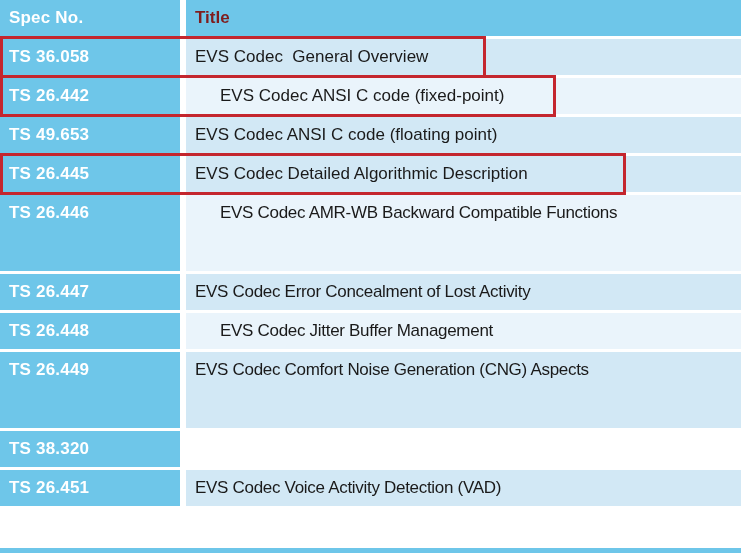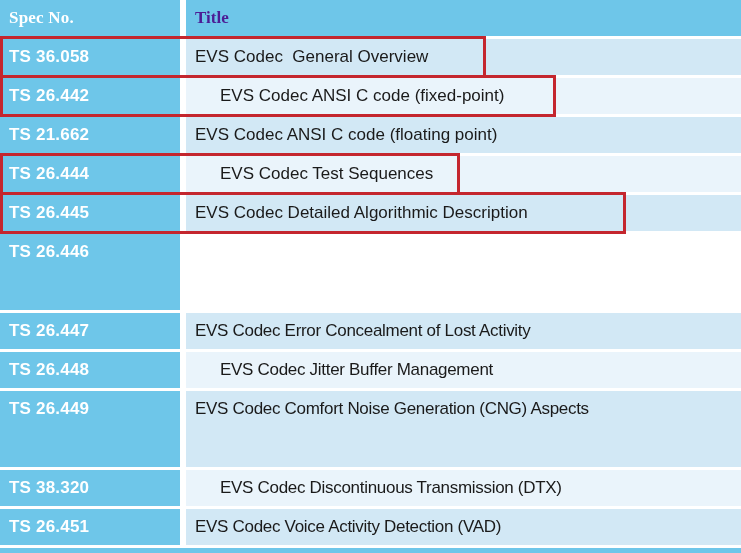--- a/index.html
+++ b/index.html
@@ -1,32 +1,32 @@
 <!DOCTYPE html>
 <html><head>
 <meta charset="utf-8">
 <style>
   html,body{margin:0;padding:0;background:#ffffff;}
   .screen{
     width:741px;height:553px;position:relative;background:#ffffff;
     font-family:"Liberation Sans",sans-serif;overflow:hidden;
   }
   .row{display:flex;position:relative;height:36px;margin-top:3px;}
-  .row.header-row{margin-top:0;font-family:Liberation Serif, serif;}
-  .row.tall{height:76px;}
+  .row.header-row{margin-top:0;}
+  .row.tall{height:76px;justify-content:flex-end;}
   .cell{box-sizing:border-box;padding:7px 0 0 9px;font-size:17px;line-height:21px;}
   .spec{
     width:180px;flex:0 0 180px;margin-right:6px;
     background:var(--cyan,#6EC6E9);color:#ffffff;font-weight:bold;
     letter-spacing:0.2px;
   }
   .title{
     flex:1 1 auto;color:var(--ink,#1a1a1a);white-space:pre-wrap;overflow:hidden;
   }
-  .header-row .title{background:var(--cyan,#6EC6E9);color:#4c1d95;font-weight:bold;}
+  .header-row .title{background:var(--cyan,#6EC6E9);color:#7f1d1d;font-weight:bold;}
   .row.odd  .title{background:var(--rowOdd,#D2E8F5);}
   .row.even .title{background:var(--rowEven,#EAF4FB);padding-left:34px;}
   .row.condensed .title{letter-spacing:-0.3px;}
   .hl{
     position:absolute;top:-3px;bottom:-3px;left:0;
     border:3px solid var(--red,#C4262E);
     box-sizing:border-box;pointer-events:none;z-index:2;
   }
   .hl-441{width:486px;}
   .hl-442{width:556px;}
@@ -53,58 +53,53 @@
     <div class="hl hl-441"></div>
   </div>
 
   <div class="row even">
     <div class="cell spec">TS 26.442</div>
     <div class="cell title">EVS Codec ANSI C code (fixed-point)</div>
     <div class="hl hl-442"></div>
   </div>
 
   <div class="row odd">
-    <div class="cell spec">TS 21.662</div>
+    <div class="cell spec">TS 49.653</div>
     <div class="cell title">EVS Codec ANSI C code (floating point)</div>
   </div>
 
-  <div class="row even">
-    <div class="cell spec">TS 26.444</div>
-    <div class="cell title">EVS Codec Test Sequences</div>
-    <div class="hl hl-444"></div>
-  </div>
 
   <div class="row odd">
     <div class="cell spec">TS 26.445</div>
     <div class="cell title">EVS Codec Detailed Algorithmic Description</div>
     <div class="hl hl-445"></div>
   </div>
 
   <div class="row even tall condensed">
     <div class="cell spec">TS 26.446</div>
+    <div class="cell title">EVS Codec AMR-WB Backward Compatible Functions</div>
   </div>
 
   <div class="row odd condensed">
     <div class="cell spec">TS 26.447</div>
     <div class="cell title">EVS Codec Error Concealment of Lost Activity</div>
   </div>
 
   <div class="row even condensed">
     <div class="cell spec">TS 26.448</div>
     <div class="cell title">EVS Codec Jitter Buffer Management</div>
   </div>
 
   <div class="row odd tall condensed">
     <div class="cell spec">TS 26.449</div>
     <div class="cell title">EVS Codec Comfort Noise Generation (CNG) Aspects</div>
   </div>
 
   <div class="row even condensed">
     <div class="cell spec">TS 38.320</div>
-    <div class="cell title">EVS Codec Discontinuous Transmission (DTX)</div>
   </div>
 
   <div class="row odd condensed">
     <div class="cell spec">TS 26.451</div>
     <div class="cell title">EVS Codec Voice Activity Detection (VAD)</div>
   </div>
 
   <div class="bottom-strip"></div>
 </div>
 

